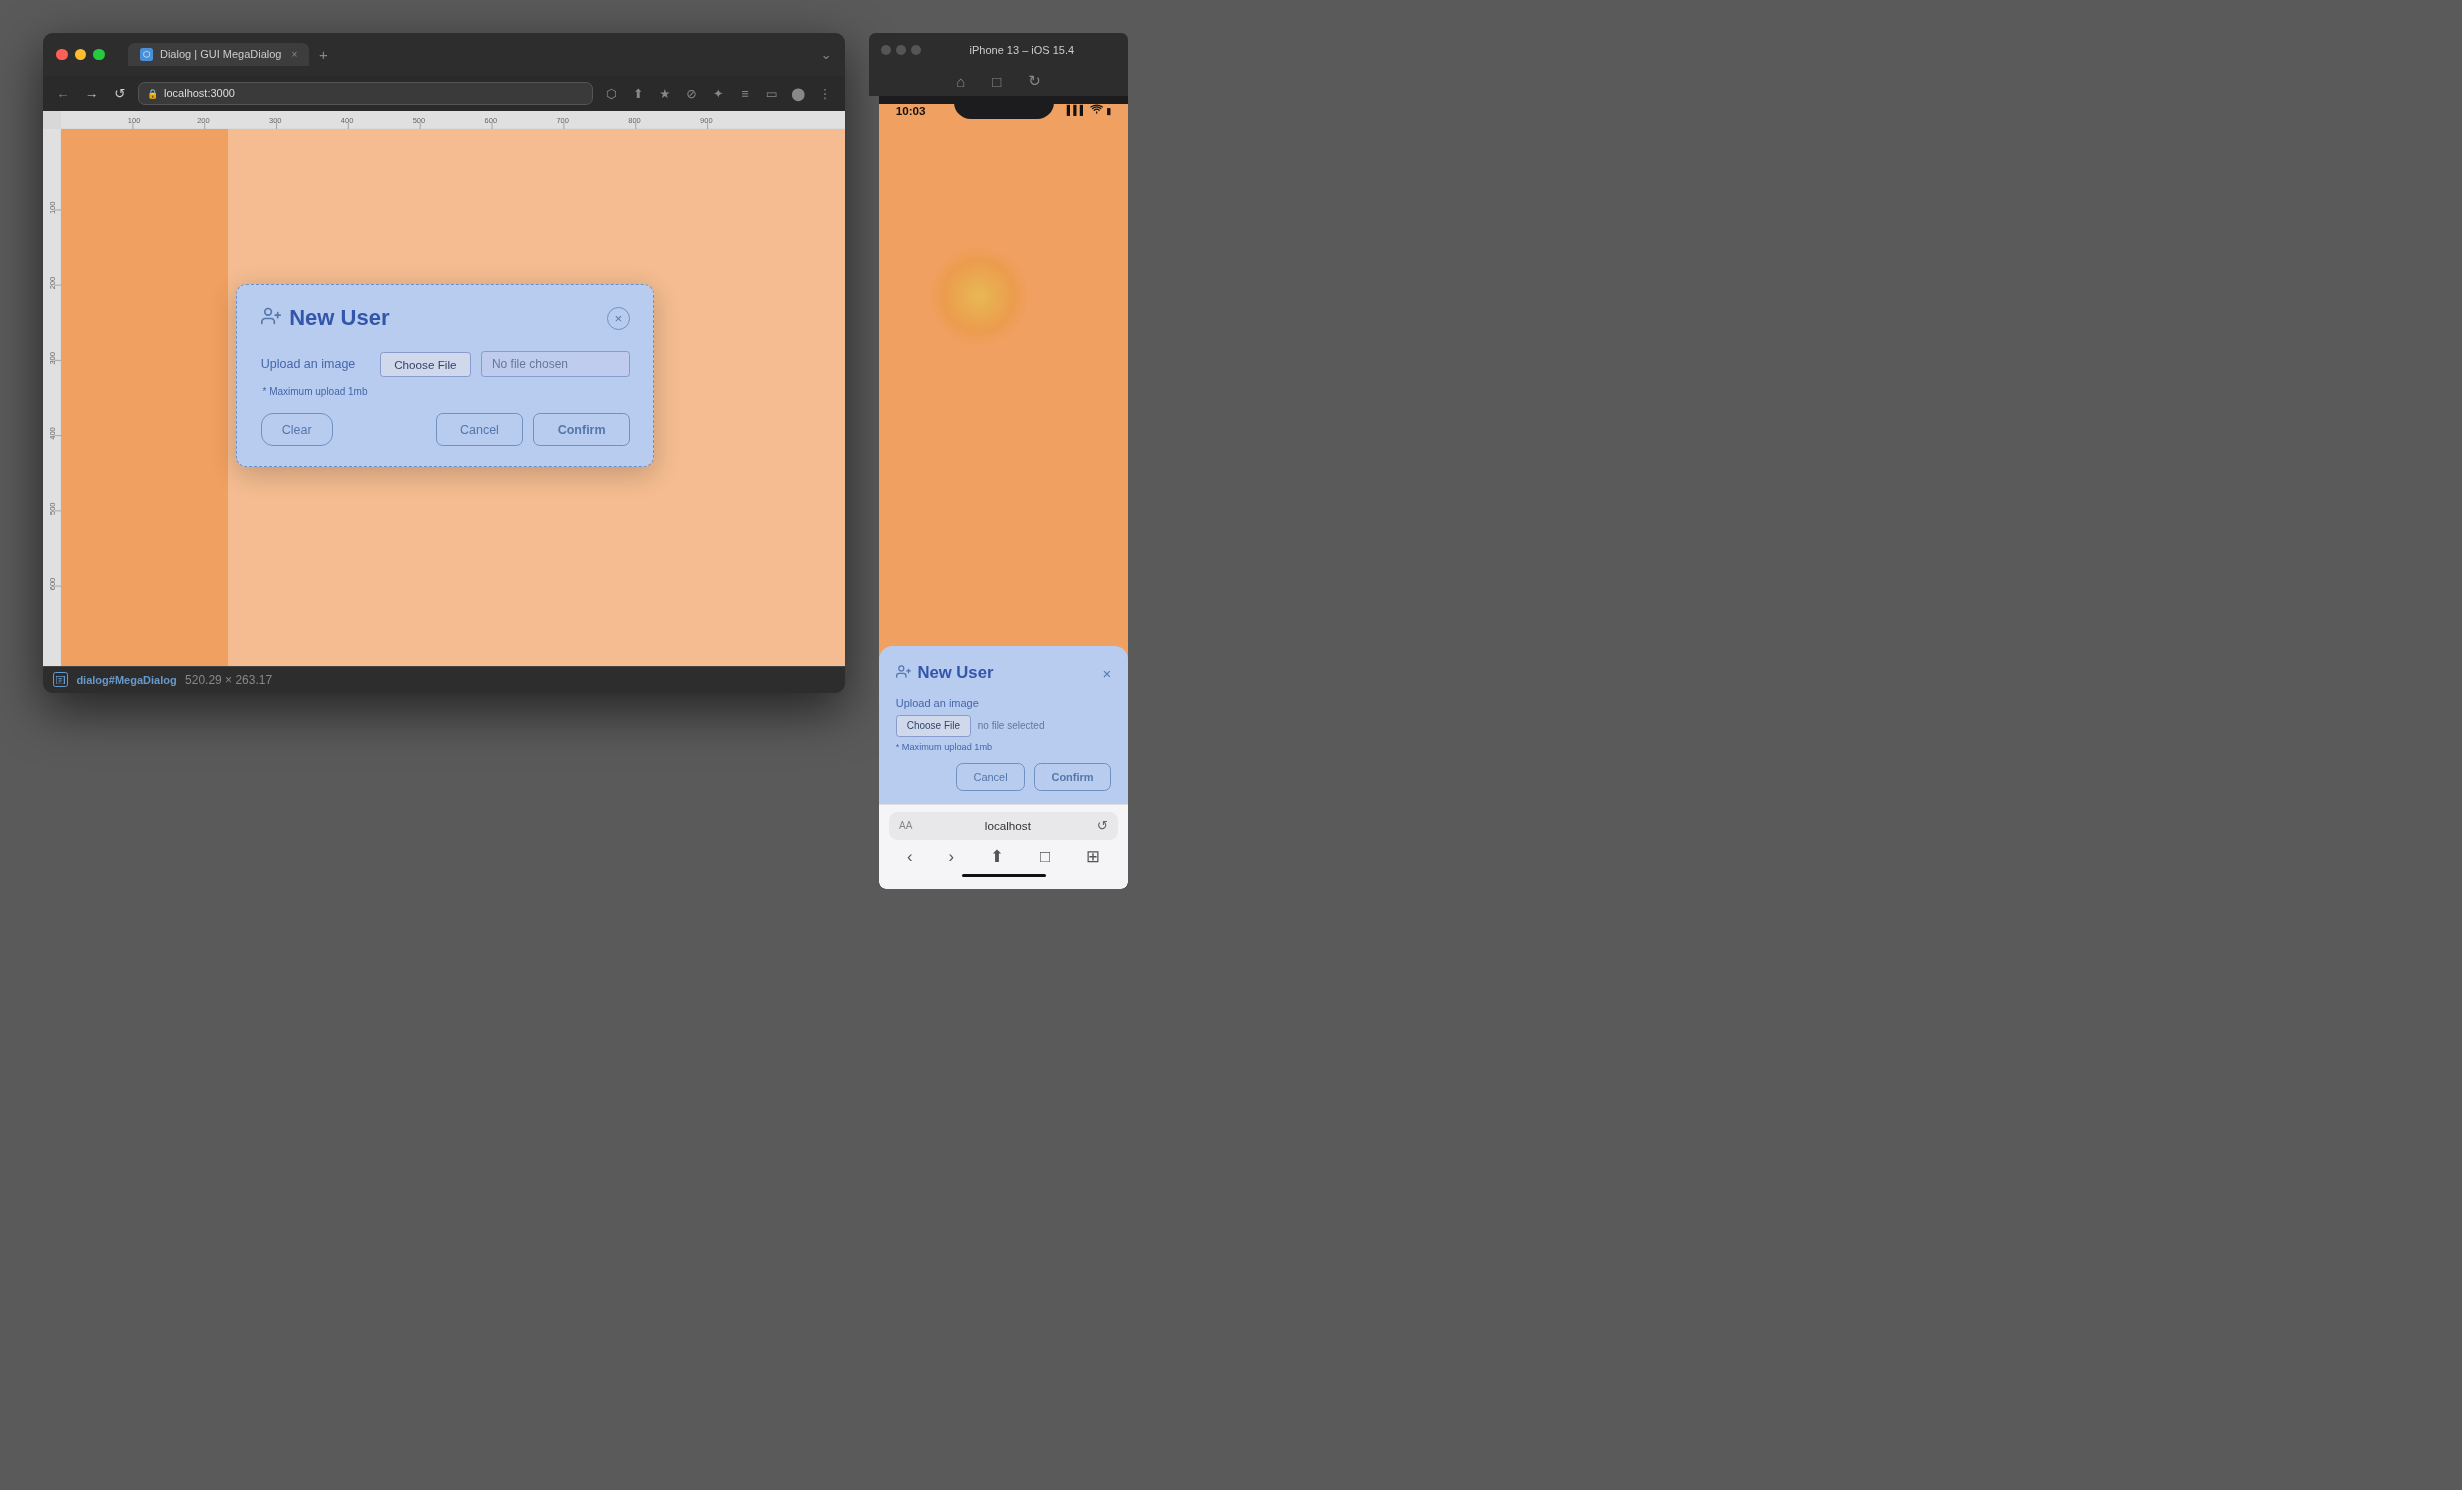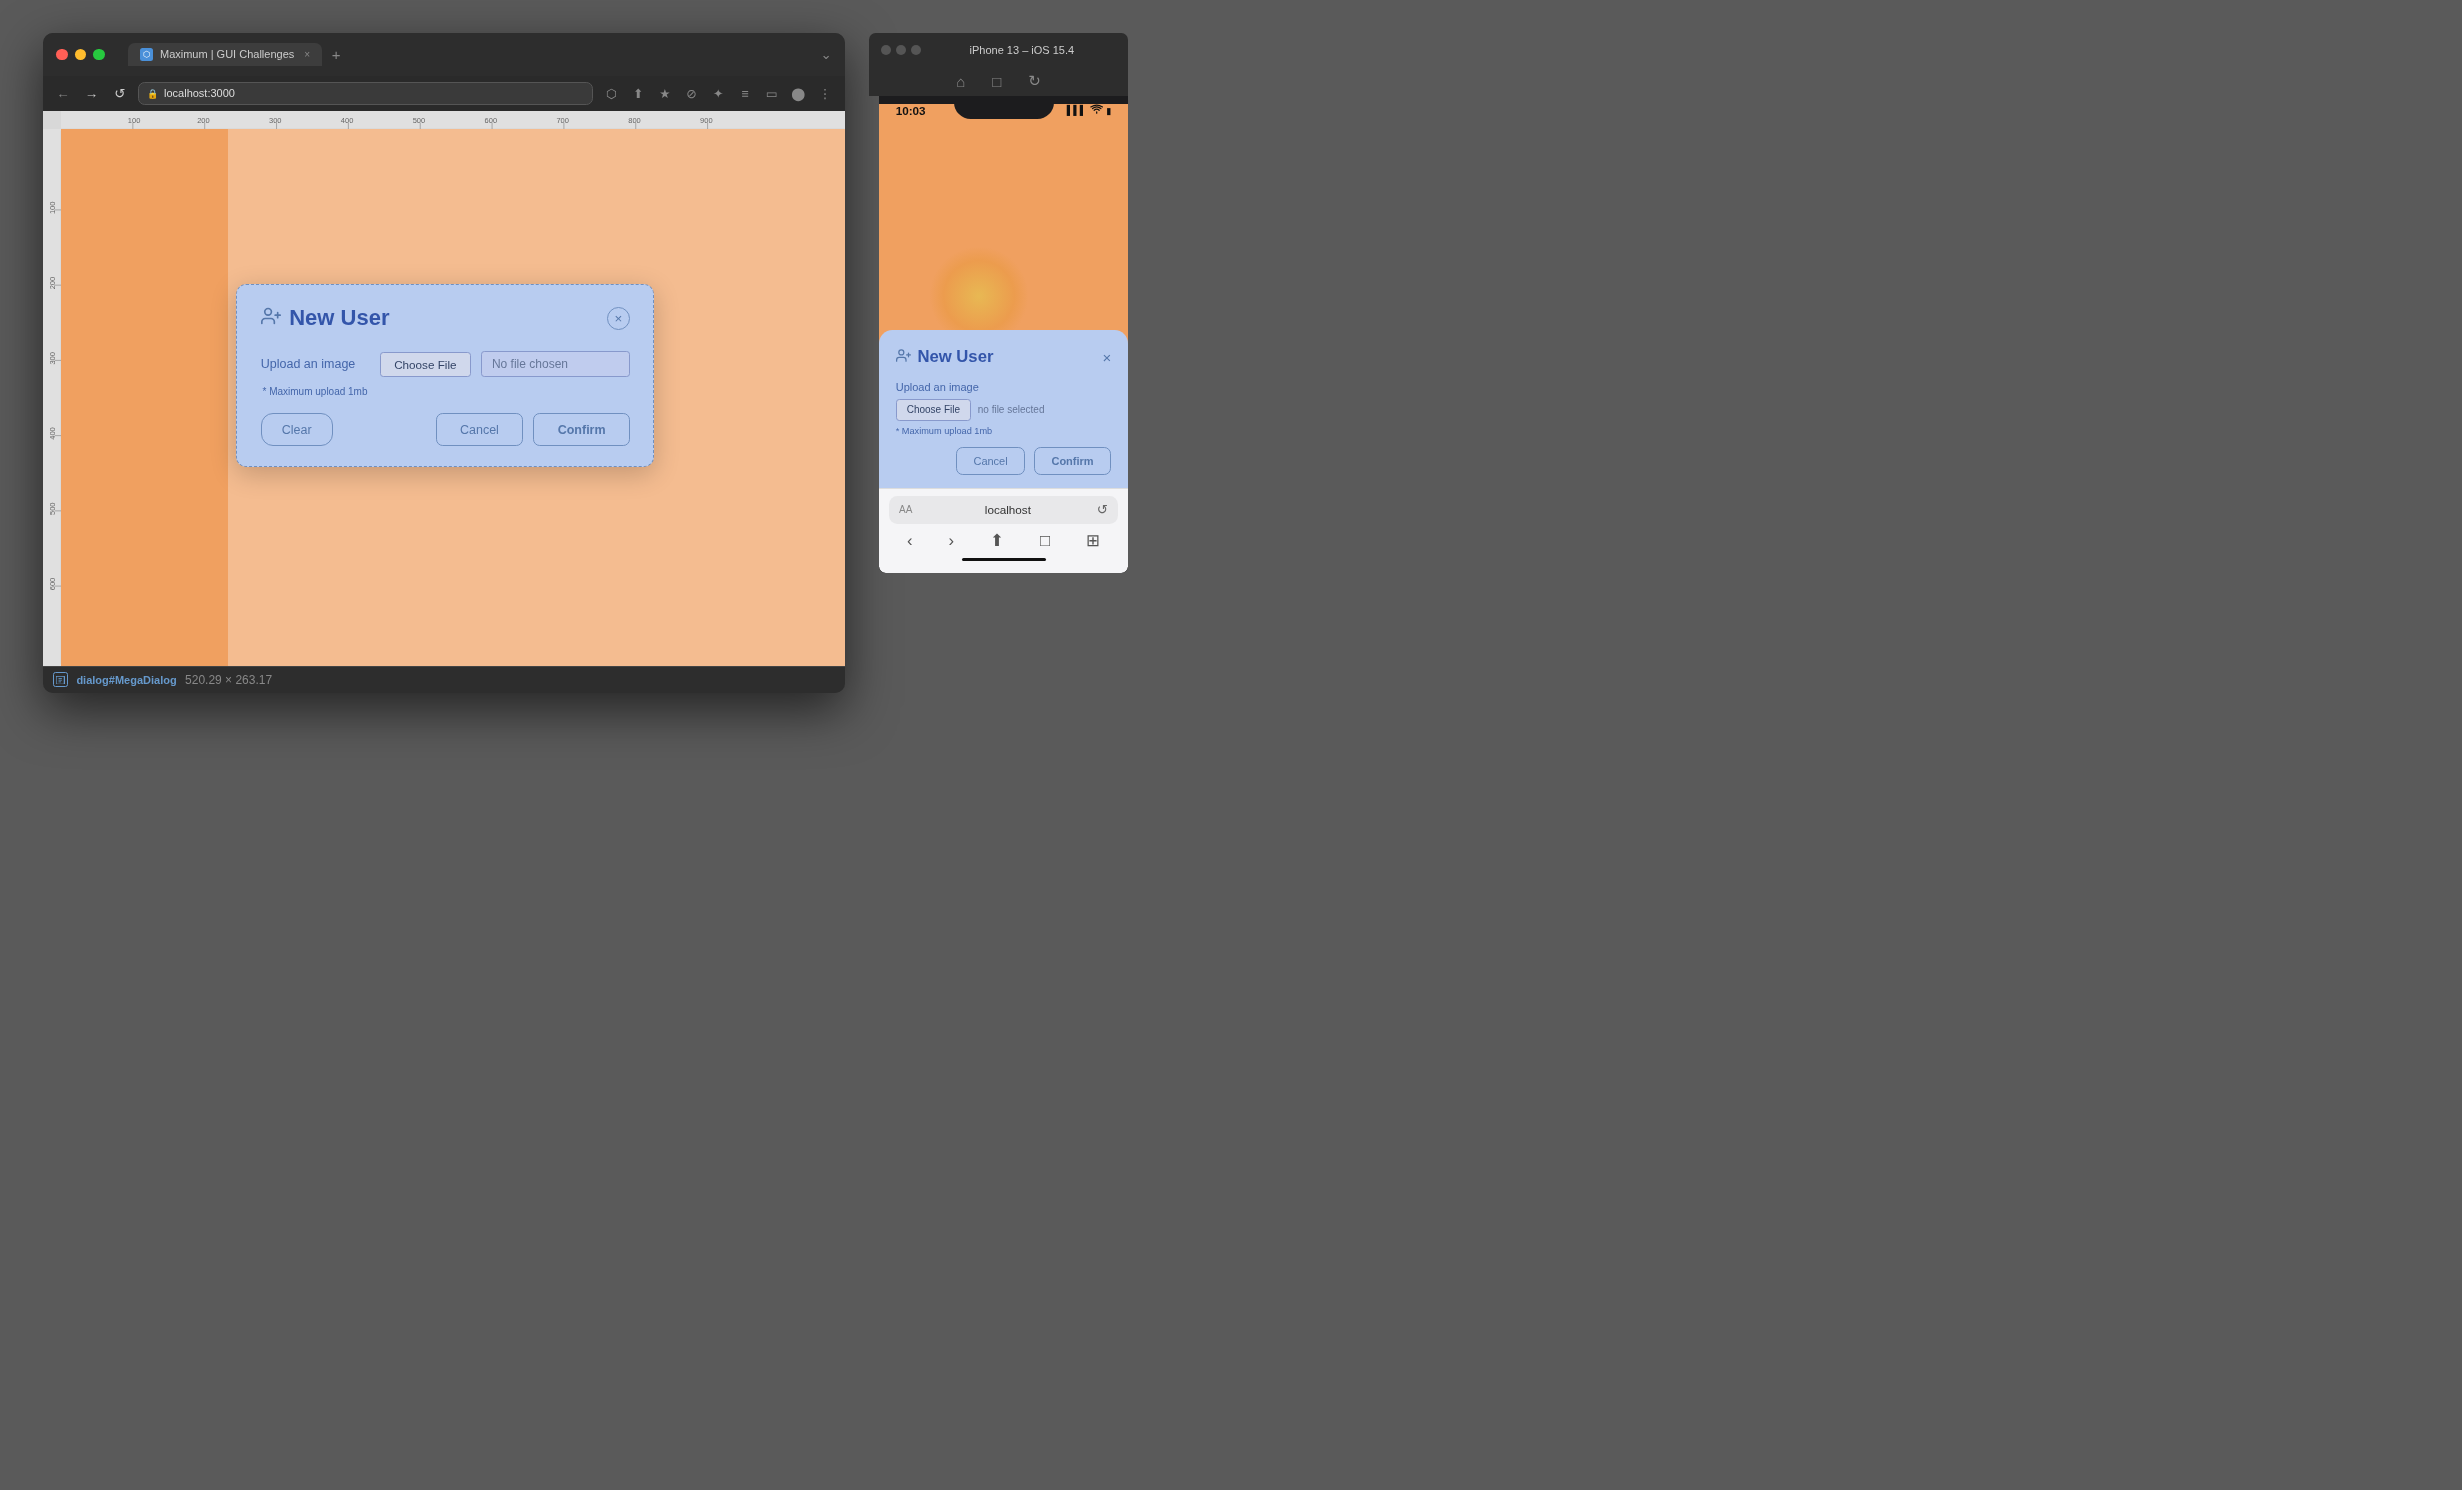--- a/index.html
+++ b/index.html
@@ -337,21 +337,21 @@
       color: #888;
       font-size: 12px;
     }
 
     
     .iphone-panel {
       position: absolute;
       left: 869px;
       top: 33px;
       width: 259px;
-      height: 540px;
+      height: 856px;
       display: flex;
       flex-direction: column;
     }
 
     .iphone-header-bar {
       background: #2d2d2d;
       border-radius: 6.7px 6.7px 0 0;
       height: 33px;
       display: flex;
       align-items: center;
@@ -659,21 +659,21 @@
 
   <div class="browser-titlebar">
     <div class="traffic-lights">
       <div class="traffic-light tl-red"></div>
       <div class="traffic-light tl-yellow"></div>
       <div class="traffic-light tl-green"></div>
     </div>
     <div class="browser-tab-bar">
       <div class="browser-tab">
         <div class="tab-icon">⬡</div>
-        <span>Maximum | GUI Challenges</span>
+        <span>Dialog | GUI MegaDialog</span>
         <span class="tab-close">×</span>
       </div>
       <span class="tab-new">+</span>
     </div>
     <span style="color:#888;font-size:13.4px;">⌄</span>
   </div>
 
   <div class="browser-toolbar">
     <div class="nav-btn">←</div>
     <div class="nav-btn active">→</div>

